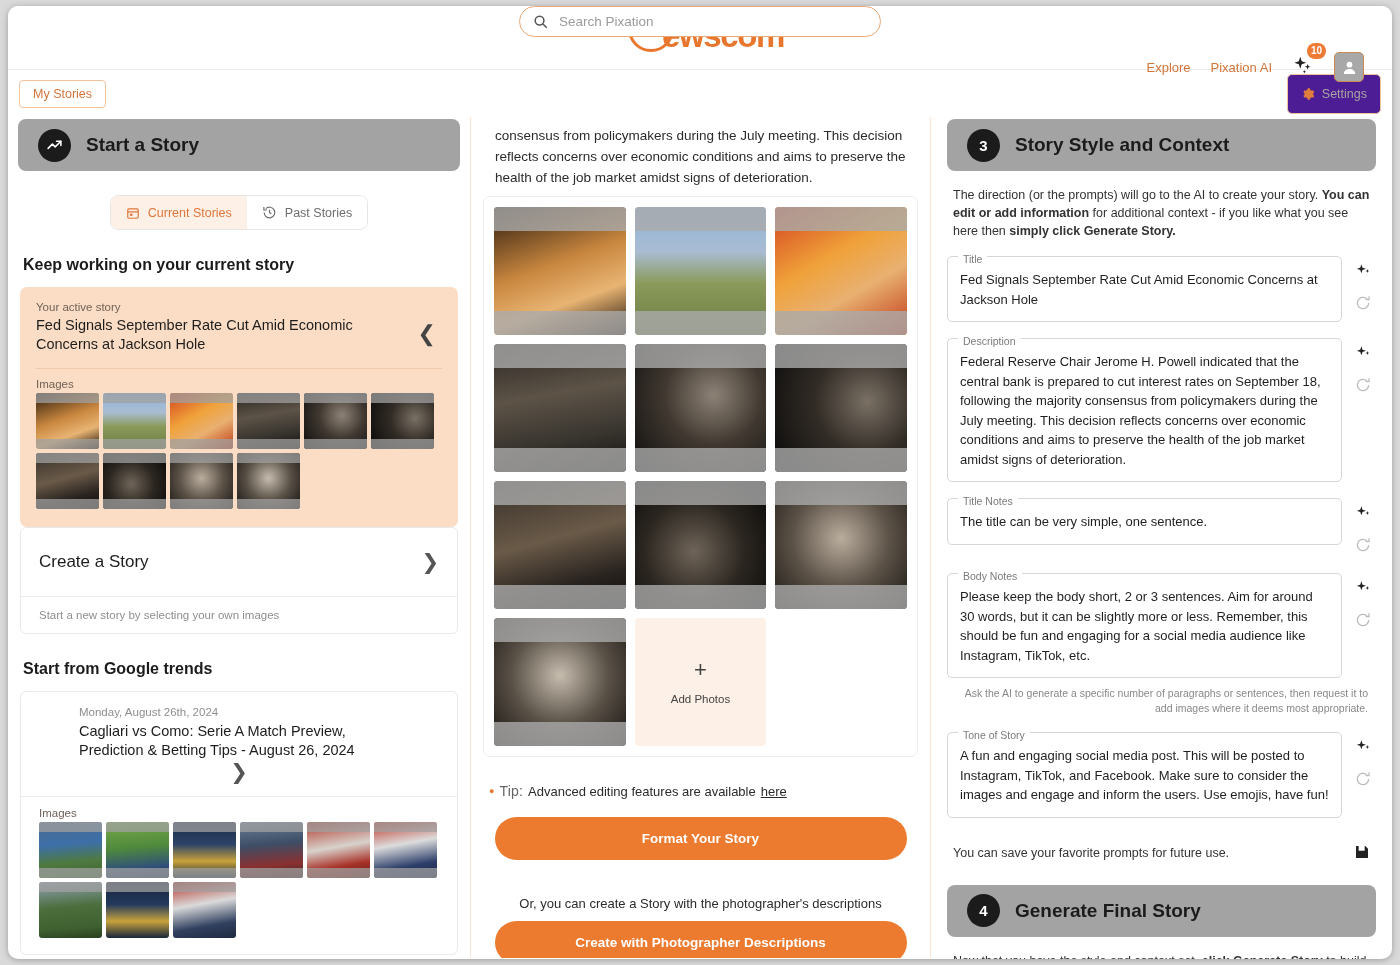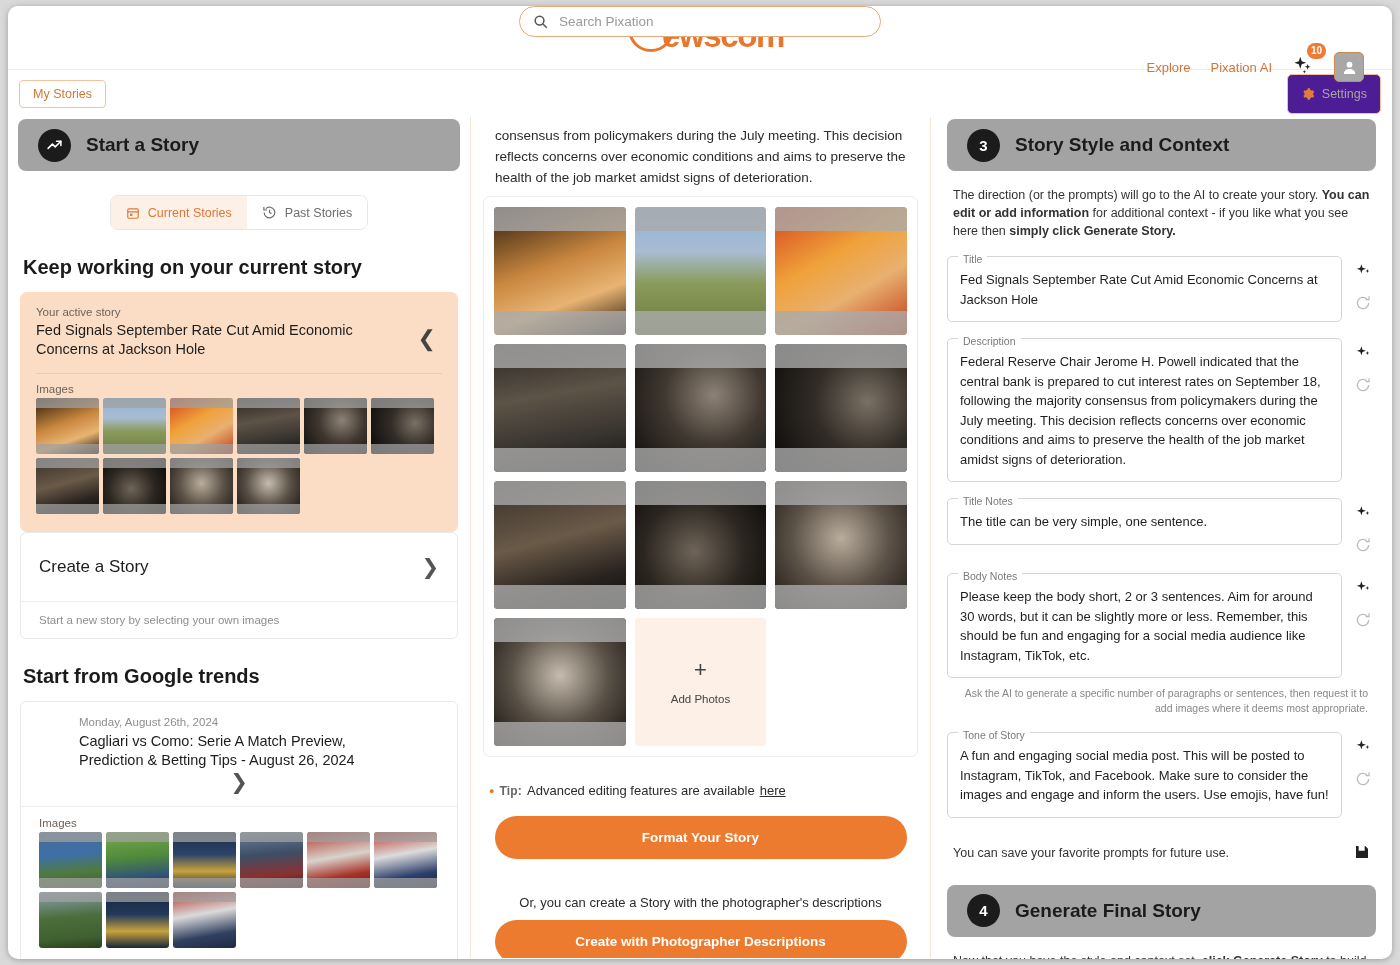--- a/index.html
+++ b/index.html
@@ -119,21 +119,21 @@
 
   
   .toggle { display:flex; justify-content:center; margin-top:24px; }
   .toggle-inner { display:flex; border:1px solid #e6e6e6; border-radius:8px; overflow:hidden; }
   .tg {
     display:flex; align-items:center; gap:8px;
     padding: 9px 15px; font-size:12.5px; cursor:pointer; background:#fff; color:#6d6d6d;
   }
   .tg.active { background:#fdf0e6; color:#e0763a; }
 
-  h2.blk { font-size:20px; font-weight:bold; color:#1b1b1b; margin: 26px 0 13px 5px; }
+  h2.blk { font-size:16px; font-weight:bold; color:#1b1b1b; margin: 26px 0 13px 5px; }
 
   .active-card {
     background:#fbddc5; border-radius:7px; padding:14px 16px 18px 16px;
     position:relative; margin: 0 2px;
   }
   .lbl-small { font-size:11.5px; color:#6f6258; margin-bottom:3px; }
   .act-title { font-size:14.5px; color:#1d1d1d; line-height:19px; width: 330px; }
   .chev-left {
     position:absolute; right:22px; top: 34px; font-size:22px; color:#444; cursor:pointer;
   }
@@ -168,21 +168,21 @@
   .addcell {
     height:128px; border-radius:4px; background:#fdf0e6;
     display:flex; flex-direction:column; align-items:center; justify-content:center;
     gap:12px; cursor:pointer;
   }
   .addcell .plus { font-size:22px; color:#444; line-height:1; }
   .addcell .lab { font-size:11.5px; color:#444; }
 
   .tipline { display:flex; align-items:center; gap:5px; justify-content:flex-start; margin: 26px 0 0 8px; font-size:13px; color:#2b2b2b;}
   .tip-star { color:#e8762c; font-size:9px; }
-  .tip-word { font-size:12px; color:#666; font-weight:bold; letter-spacing:.2px; }
+  .tip-word { font-size:14px; color:#666; font-weight:normal; letter-spacing:.2px; }
   .tip-link { text-decoration: underline; cursor:pointer; }
 
   .btn-orange {
     display:block; width: 412px; margin: 18px auto 0 auto;
     background:#ec7a2f; color:#fff; border:0; border-radius:24px;
     height:43px; font-size:13.5px; font-weight:bold; cursor:pointer;
     font-family:"Liberation Sans", sans-serif;
   }
   .or-text { text-align:center; font-size:13px; color:#2b2b2b; margin-top: 36px; }
 

